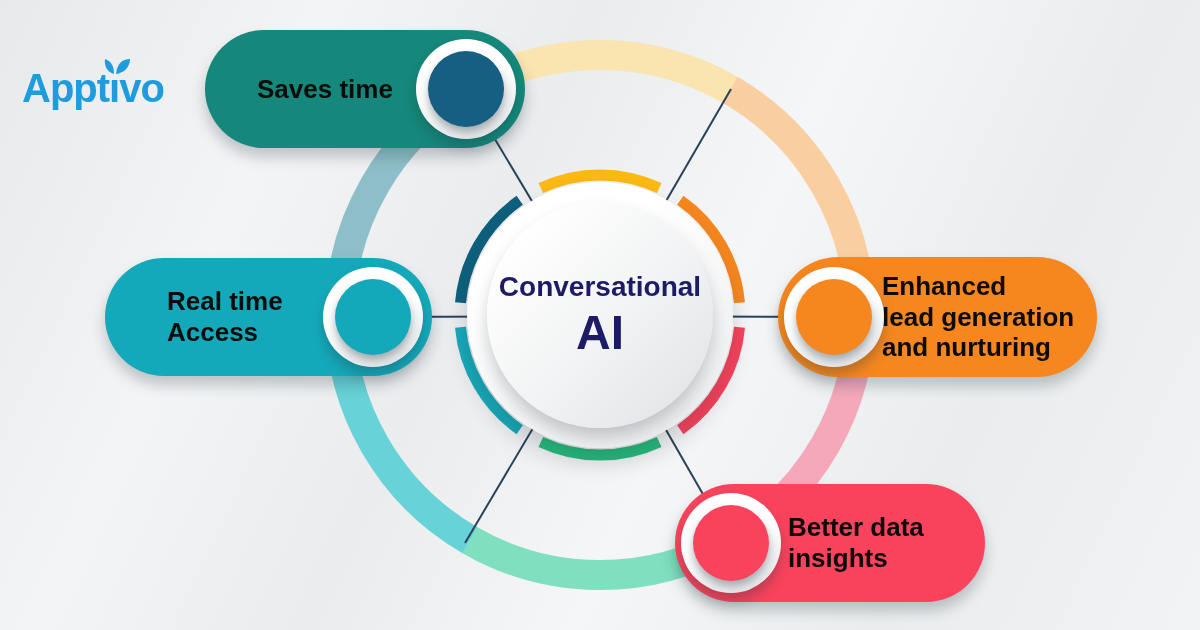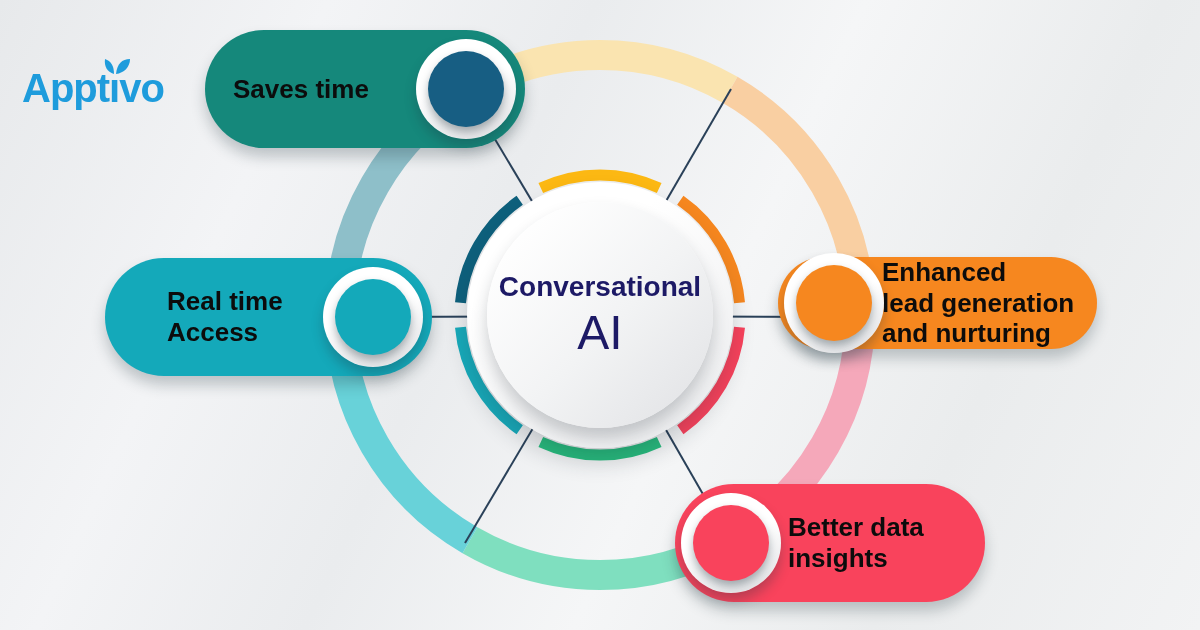--- a/index.html
+++ b/index.html
@@ -28,21 +28,21 @@
     background:linear-gradient(150deg,#ffffff 30%,#e9eaec 100%);
     box-shadow:0 14px 22px rgba(30,40,50,.20);
   }
   .center-inner{
     position:absolute;left:487px;top:202px;width:226px;height:226px;border-radius:50%;
     background:linear-gradient(135deg,#ffffff 12%,#f2f3f4 55%,#e0e1e4 100%);
     box-shadow:0 10px 16px rgba(30,40,50,.22);
     display:flex;flex-direction:column;align-items:center;justify-content:center;
   }
   .center-line1{font-size:28px;font-weight:bold;}
-  .center-line2{font-size:48px;font-weight:normal;margin-top:2px;}
+  .center-line2{font-size:48px;font-weight:bold;margin-top:2px;}
 
   
   .pill{
     position:absolute;height:118px;border-radius:60px;
     display:flex;align-items:center;
     box-shadow:0 9px 14px rgba(30,50,60,.25);
   }
   .pill-label{
     font-size:26px;font-weight:bold;color:#0c0c0c;
     line-height:1.18;white-space:pre;
@@ -53,24 +53,24 @@
     background:linear-gradient(160deg,#ffffff 45%,#dfe0e3 100%);
     box-shadow:0 8px 12px rgba(30,50,60,.28);
   }
   .pill-dot{
     position:absolute;left:12px;top:12px;width:76px;height:76px;border-radius:50%;
     box-shadow:0 5px 9px rgba(20,40,50,.35);
   }
   .ring-right{right:9px;}
   .ring-left{left:6px;}
 
-  #pill-0{left:205px;top:30px;width:320px;}   #pill-0 .pill-label{padding-left:28px;}
+  #pill-0{left:205px;top:30px;width:320px;}   #pill-0 .pill-label{padding-left:52px;}
   #pill-1{left:678px;top:30px;width:307px;}   #pill-1 .pill-label{padding-left:118px;}
   #pill-2{left:105px;top:258px;width:327px;}  #pill-2 .pill-label{padding-left:62px;}
-  #pill-3{left:778px;top:257px;width:319px;height:92px;} #pill-3 .pill-label{padding-left:104px;}
+  #pill-3{left:778px;top:257px;width:319px;height:120px;} #pill-3 .pill-label{padding-left:104px;}
   #pill-4{left:205px;top:484px;width:320px;}  #pill-4 .pill-label{padding-left:62px;}
   #pill-5{left:675px;top:484px;width:310px;}  #pill-5 .pill-label{padding-left:113px;}
 </style>
 </head>
 <body>
 
 <div id="canvas">
 
   <svg class="layer">
 

